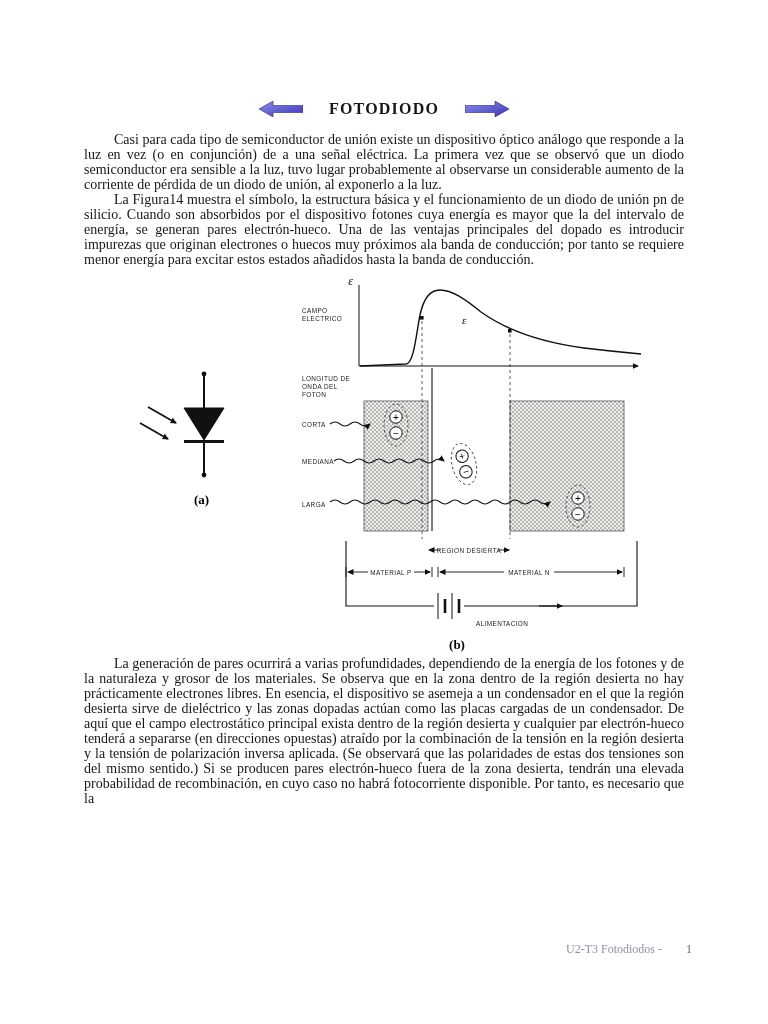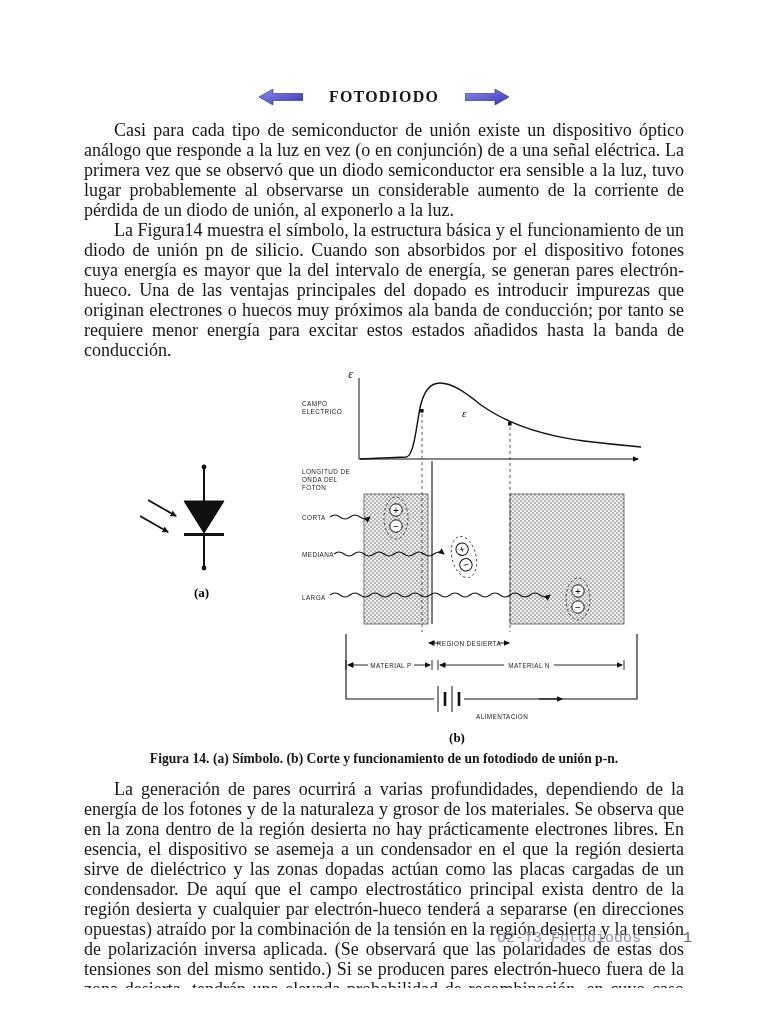--- a/index.html
+++ b/index.html
@@ -1,27 +1,27 @@
 <!DOCTYPE html>
 <html><head>
 <meta charset="utf-8">
 <style>
   html,body{margin:0;padding:0;background:#ffffff;}
   .page{width:768px;height:984px;background:#ffffff;position:relative;overflow:hidden;
-        font-family:"Liberation Serif",serif;color:#161616;margin:4px auto;}
+        font-family:"Liberation Serif",serif;color:#161616;margin:16px auto;}
   .content{position:absolute;left:84px;top:84px;width:600px;}
   .title-row{display:flex;align-items:center;justify-content:center;gap:26px;margin-bottom:14px;}
   .doc-title{font-weight:bold;font-size:16px;letter-spacing:1.2px;}
-  p.body{font-size:18px;line-height:20px;text-align:justify;text-indent:30px;margin:0;}
+  p.body{font-size:14px;line-height:15px;text-align:justify;text-indent:30px;margin:0;}
   .ital{}
   .figure-wrap{margin:4px 0 0 0;}
   .figsvg{display:block;margin:0 auto;}
   .caption{text-align:center;font-weight:bold;font-size:13.6px;margin:2px 0 12px 0;}
-  .footer{position:absolute;top:926px;right:76px;font-size:15px;color:#8d93a5;
-          font-family:Liberation Mono, monospace;}
+  .footer{position:absolute;top:926px;right:76px;font-size:12px;color:#8d93a5;
+          font-family:Liberation Serif, serif;}
   .footer .pagenum{margin-left:24px;color:#5d6575;}
   svg text{font-family:"Liberation Sans",sans-serif;}
   svg text.serifb{font-family:"Liberation Serif",serif;font-weight:bold;}
   svg text.eps{font-family:"Liberation Serif",serif;font-style:italic;}
   .diag-label{font-size:6.4px;letter-spacing:0.4px;fill:#222;}
 </style>
 </head>
 <body>
 
 <div class="page">
@@ -167,21 +167,20 @@
           <line x1="354" y1="322" x2="354" y2="348" stroke-width="1"></line>
           <line x1="361" y1="328" x2="361" y2="342" stroke-width="2.6"></line>
           <line x1="368" y1="322" x2="368" y2="348" stroke-width="1"></line>
           <line x1="375" y1="328" x2="375" y2="342" stroke-width="2.6"></line>
         </g>
         <text class="diag-label" x="392" y="355">ALIMENTACION</text>
 
         <text class="serifb" x="373" y="378" font-size="13" text-anchor="middle">(b)</text>
       </svg>
 
-      <div class="caption"><span>Figura 14. (a) Símbolo. (b) Corte y funcionamiento de un fotodiodo de unión </span><span class="ital">p-n.</span></div>
     </div>
 
     <p class="body">La generación de pares ocurrirá a varias profundidades, dependiendo de la energía de los fotones y de la naturaleza y grosor de los materiales. Se observa que en la zona dentro de la región desierta no hay prácticamente electrones libres. En esencia, el dispositivo se asemeja a un condensador en el que la región desierta sirve de dieléctrico y las zonas dopadas actúan como las placas cargadas de un condensador. De aquí que el campo electrostático principal exista dentro de la región desierta y cualquier par electrón-hueco tenderá a separarse (en direcciones opuestas) atraído por la combinación de la tensión en la región desierta y la tensión de polarización inversa aplicada. (Se observará que las polaridades de estas dos tensiones son del mismo sentido.) Si se producen pares electrón-hueco fuera de la zona desierta, tendrán una elevada probabilidad de recombinación, en cuyo caso no habrá fotocorriente disponible. Por tanto, es necesario que la</p>
   </div>
 
   <div class="footer">
     <span>U2-T3  Fotodiodos -</span><span class="pagenum">1</span>
   </div>
 </div>
 

